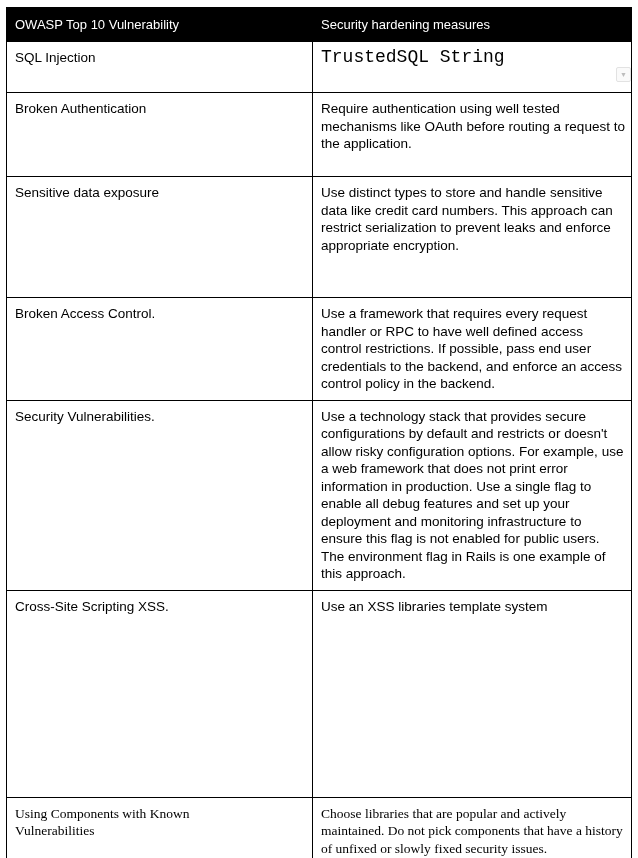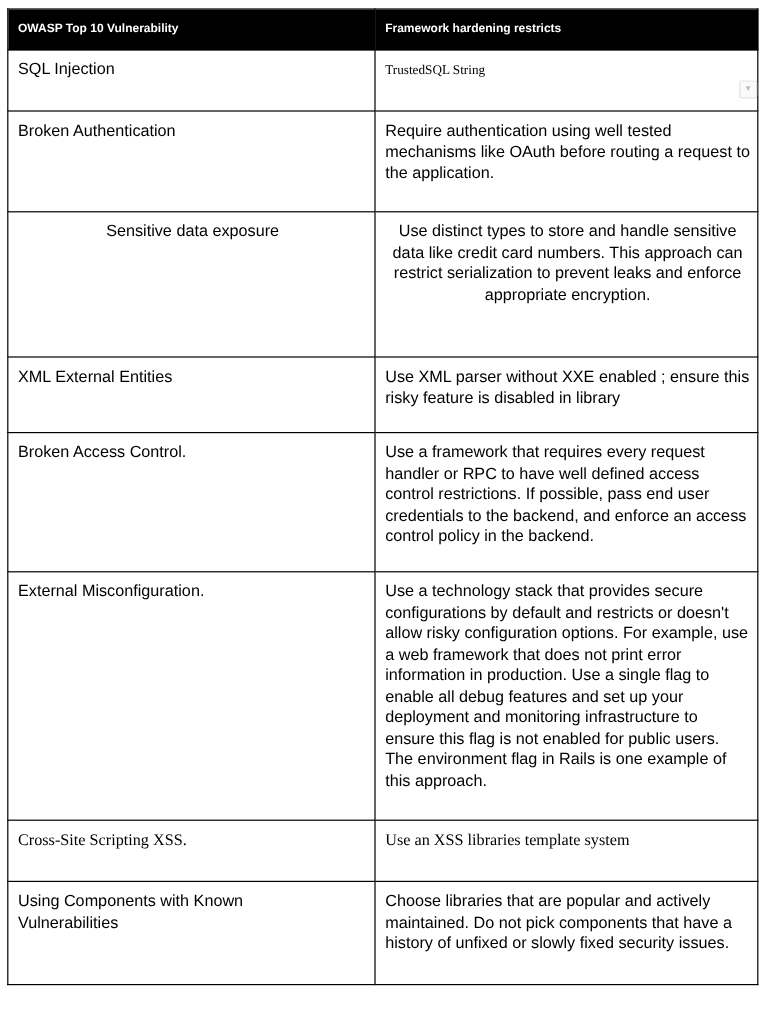--- a/index.html
+++ b/index.html
@@ -31,36 +31,36 @@
     border: 1px solid #000000;
     vertical-align: top;
     font-size: 13.5px;
     line-height: 17.5px;
     padding: 7px 6px 7px 8px;
     word-wrap: break-word;
   }
   table.doc-table thead th {
     background: #000000;
     color: #ffffff;
-    font-weight: bold;
-    font-size: 10px;
+    font-weight: normal;
+    font-size: 13px;
     text-align: left;
     vertical-align: middle;
     height: 25px;
     padding: 4px 6px 4px 8px;
   }
   .serif {
-    font-family: Liberation Serif, serif;
-    font-size: 11px;
+    font-family: Liberation Mono, monospace;
+    font-size: 18px;
   }
   .vuln-text { display: inline-block; max-width: 250px; }
   
   tbody tr:nth-child(1)  td { height: 36px;  }
   tbody tr:nth-child(2)  td { height: 69px; margin-left: 36px;  }
-  tbody tr:nth-child(3)  td { height: 106px; text-align: center; }
+  tbody tr:nth-child(3)  td { height: 106px; }
   tbody tr:nth-child(4)  td { height: 48px;  }
   tbody tr:nth-child(5)  td { height: 101px; }
   tbody tr:nth-child(6)  td { height: 192px; }
   tbody tr:nth-child(7)  td { height: 36px; font-family: Liberation Serif, serif;  }
   tbody tr:nth-child(8)  td { height: 71px;  }
   tbody tr:nth-child(9)  td { height: 78px;  }
   tbody tr:nth-child(10) td { height: 70px;  }
   .scroll-btn {
     position: absolute;
     top: 67px;
@@ -87,46 +87,42 @@
 
 <div class="page">
   <table class="doc-table">
     <colgroup>
         <col class="c1">
         <col class="c2">
       </colgroup>
     <thead>
       <tr>
         <th>OWASP Top 10 Vulnerability</th>
-        <th>Framework hardening restricts</th>
+        <th>Security hardening measures</th>
       </tr>
     </thead>
     <tbody id="table-body">
         <tr>
           <td><span class="vuln-text"><span>SQL Injection</span></span></td>
           <td><span><span class="serif">TrustedSQL String</span></span></td>
         </tr>
         <tr>
           <td><span class="vuln-text"><span>Broken Authentication</span></span></td>
           <td><span><span>Require authentication using well tested mechanisms like OAuth before routing a request to the application.</span></span></td>
         </tr>
         <tr>
           <td><span class="vuln-text"><span>Sensitive data exposure</span></span></td>
           <td><span><span>Use distinct types to store and handle sensitive data like credit card numbers. This approach can restrict serialization to prevent leaks and enforce appropriate encryption.</span></span></td>
         </tr>
         <tr>
-          <td><span class="vuln-text"><span>XML External Entities</span></span></td>
-          <td><span><span>Use XML parser without XXE enabled ; ensure this risky feature is disabled in library</span></span></td>
-        </tr>
-        <tr>
           <td><span class="vuln-text"><span>Broken Access Control.</span></span></td>
           <td><span><span>Use a framework that requires every request handler or RPC to have well defined access control restrictions. If possible, pass end user credentials to the backend, and enforce an access control policy in the backend.</span></span></td>
         </tr>
         <tr>
-          <td><span class="vuln-text"><span>External Misconfiguration.</span></span></td>
+          <td><span class="vuln-text"><span>Security Vulnerabilities.</span></span></td>
           <td><span><span>Use a technology stack that provides secure configurations by default and restricts or doesn't allow risky configuration options. For example, use a web framework that does not print error information in production. Use a single flag to enable all debug features and set up your deployment and monitoring infrastructure to ensure this flag is not enabled for public users. The environment flag in Rails is one example of this approach.</span></span></td>
         </tr>
         <tr>
           <td><span class="vuln-text"><span>Cross-Site Scripting XSS.</span></span></td>
           <td><span><span>Use an XSS libraries template system</span></span></td>
         </tr>
         <tr>
           <td><span class="vuln-text"><span>Using Components with Known Vulnerabilities</span></span></td>
           <td><span><span>Choose libraries that are popular and actively maintained. Do not pick components that have a history of unfixed or slowly fixed security issues.</span></span></td>
         </tr>

